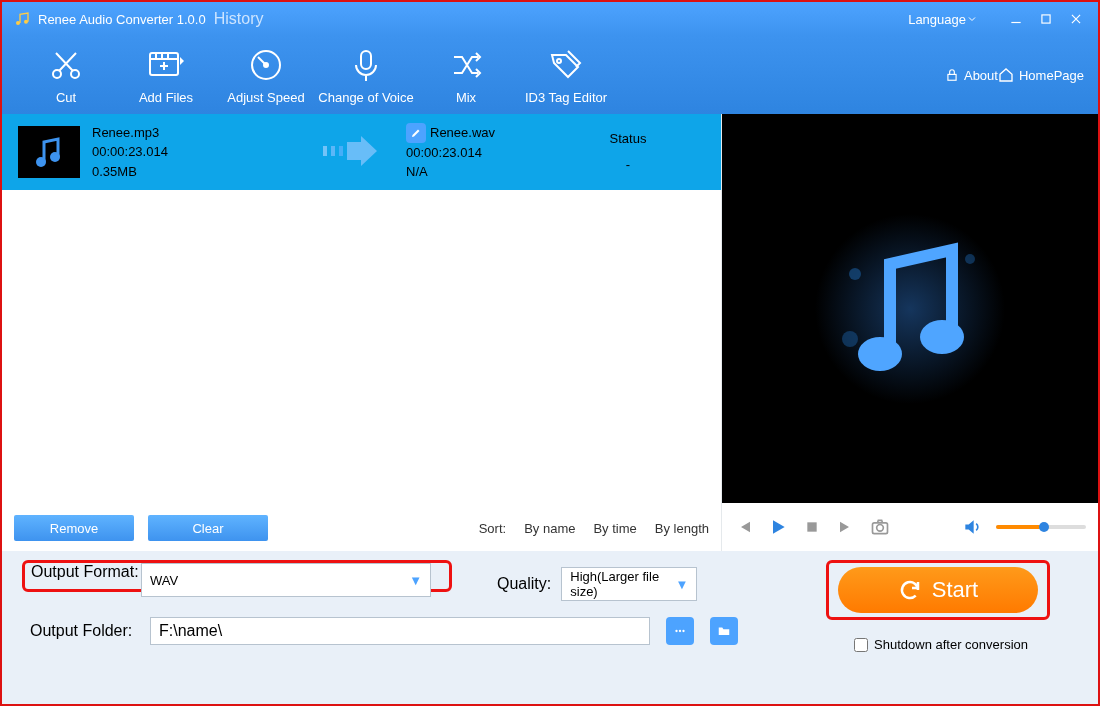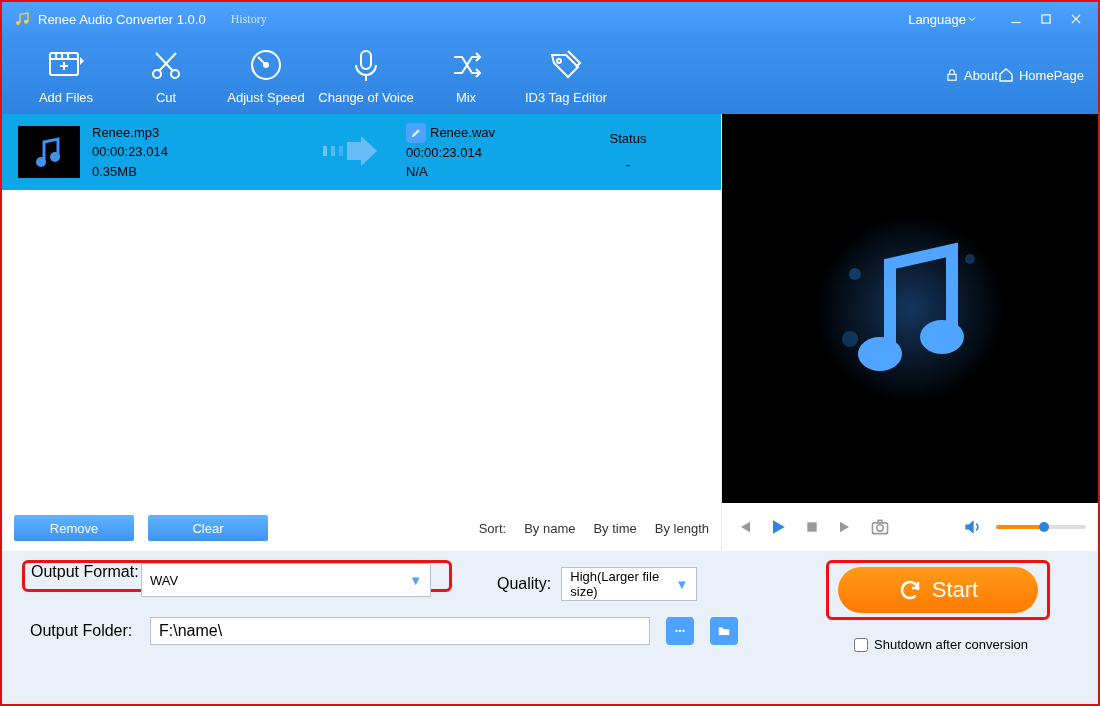--- a/index.html
+++ b/index.html
@@ -1,21 +1,21 @@
 <!DOCTYPE html>
 <html><head>
 <meta charset="utf-8">
 <style>
 * { margin:0; padding:0; box-sizing:border-box; font-family:'Segoe UI',Arial,sans-serif; }
 body { width:1100px; height:706px; background:#fff; border:2px solid #d11; overflow:hidden; }
 
 .titlebar { height:34px; background:linear-gradient(#4da3ff,#3d93ef); display:flex; align-items:center; color:#fff; padding:0 12px; font-size:13px; }
 .titlebar .logo { width:16px; height:16px; margin-right:8px; }
 .titlebar .ttext { font-size:13px; }
-.titlebar .history { margin-left:25px; font-size:12px; color:#cce4ff;font-family:Liberation Serif, serif; }
+.titlebar .history { margin-left:8px; font-size:16px; color:#cce4ff; }
 .titlebar .spacer { flex:1; }
 .titlebar .lang { cursor:pointer; display:flex; align-items:center; margin-right:18px; }
 .winbtn { width:20px; height:20px; margin-left:10px; cursor:pointer; display:inline-flex; align-items:center; justify-content:center; }
 
 .toolbar { height:78px; background:linear-gradient(#3d93ef,#2e84e0); display:flex; align-items:center; padding:0 14px; }
 .tool { width:100px; text-align:center; color:#fff; font-size:13px; cursor:pointer; }
 .tool .ticon { height:38px; display:flex; align-items:center; justify-content:center; margin-bottom:6px; }
 .tool svg { stroke:#fff; fill:none; stroke-width:2; }
 .toolbar .spacer { flex:1; }
 .rightlinks { display:flex; color:#fff; font-size:13px; align-items:center; }
@@ -95,41 +95,41 @@
   <span class="winbtn">
       <svg width="14" height="14" viewBox="0 0 24 24">
         <path d="M5 5l14 14M19 5L5 19" stroke="#fff" stroke-width="2"></path>
       </svg>
     </span>
 </div>
 
 <div class="toolbar">
   <div class="tool">
     <div class="ticon">
+        <svg width="36" height="36" viewBox="0 0 36 36">
+          <circle cx="9" cy="27" r="4"></circle>
+          <circle cx="27" cy="27" r="4"></circle>
+          <path d="M11 24L28 6M25 24L8 6"></path>
+        </svg>
+      </div>
+    <span>Cut</span>
+  </div>
+  <div class="tool">
+    <div class="ticon">
         <svg width="40" height="36" viewBox="0 0 40 36">
           <rect x="4" y="6" width="28" height="22" rx="2"></rect>
           <line x1="4" y1="12" x2="32" y2="12"></line>
           <line x1="10" y1="6" x2="10" y2="12"></line>
           <line x1="16" y1="6" x2="16" y2="12"></line>
           <line x1="22" y1="6" x2="22" y2="12"></line>
           <path d="M18 15v8M14 19h8"></path>
           <path d="M34 10l4 4-4 4" fill="#fff" stroke="none"></path>
         </svg>
       </div>
     <span>Add Files</span>
-  </div>
-  <div class="tool">
-    <div class="ticon">
-        <svg width="36" height="36" viewBox="0 0 36 36">
-          <circle cx="9" cy="27" r="4"></circle>
-          <circle cx="27" cy="27" r="4"></circle>
-          <path d="M11 24L28 6M25 24L8 6"></path>
-        </svg>
-      </div>
-    <span>Cut</span>
   </div>
   <div class="tool">
     <div class="ticon">
         <svg width="36" height="36" viewBox="0 0 36 36">
           <circle cx="18" cy="18" r="14"></circle>
           <path d="M18 18L10 10"></path>
           <circle cx="18" cy="18" r="2" fill="#fff"></circle>
         </svg>
       </div>
     <span>Adjust Speed</span>

